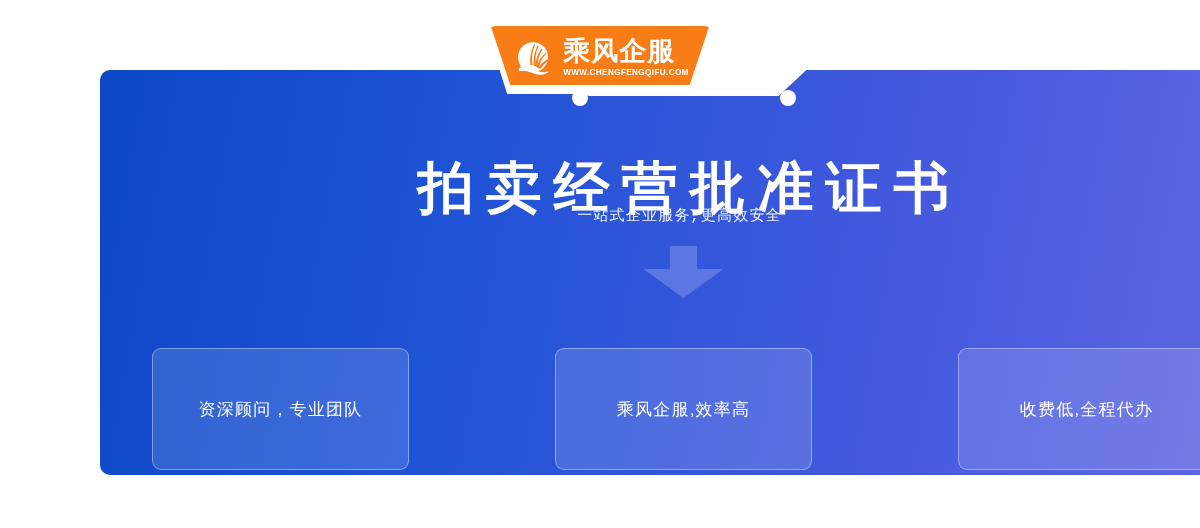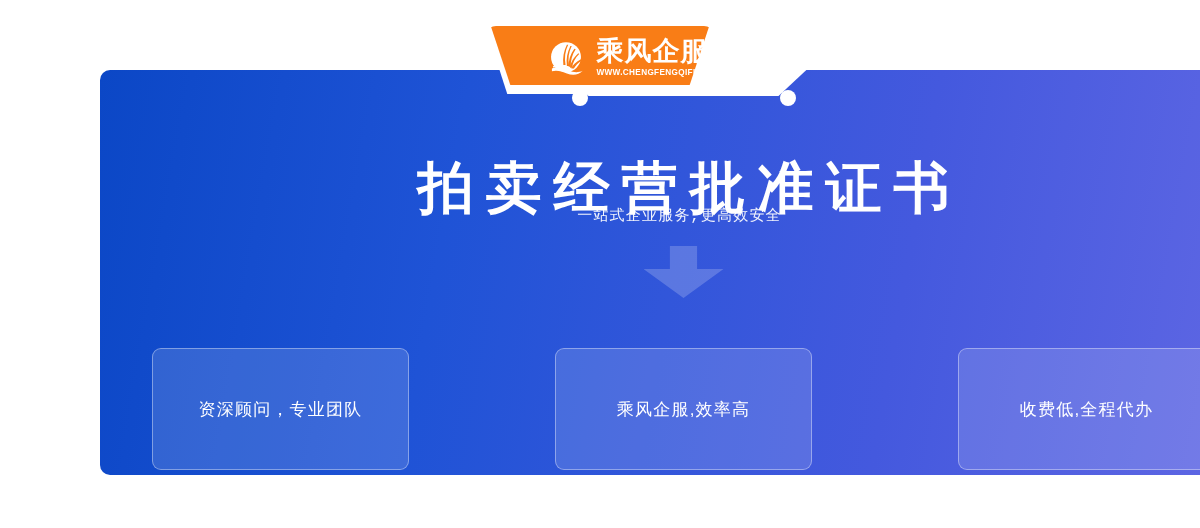--- a/index.html
+++ b/index.html
@@ -79,21 +79,21 @@
     height: 59px;
     background: #f97d16;
     clip-path: polygon(2.5% 0%, 97.5% 0%, 89% 100%, 11% 100%);
     border-radius: 11px;
   }
   .logo-inner {
     position: absolute;
     inset: 0;
     display: flex;
     align-items: center;
-    justify-content: flex-end;
+    justify-content: center;
     gap: 8px;
     padding-bottom: 4px;
     z-index: 2;
   }
   .logo-mark {
     width: 44px;
     height: 44px;
     flex: 0 0 auto;
     display: block;
   }

